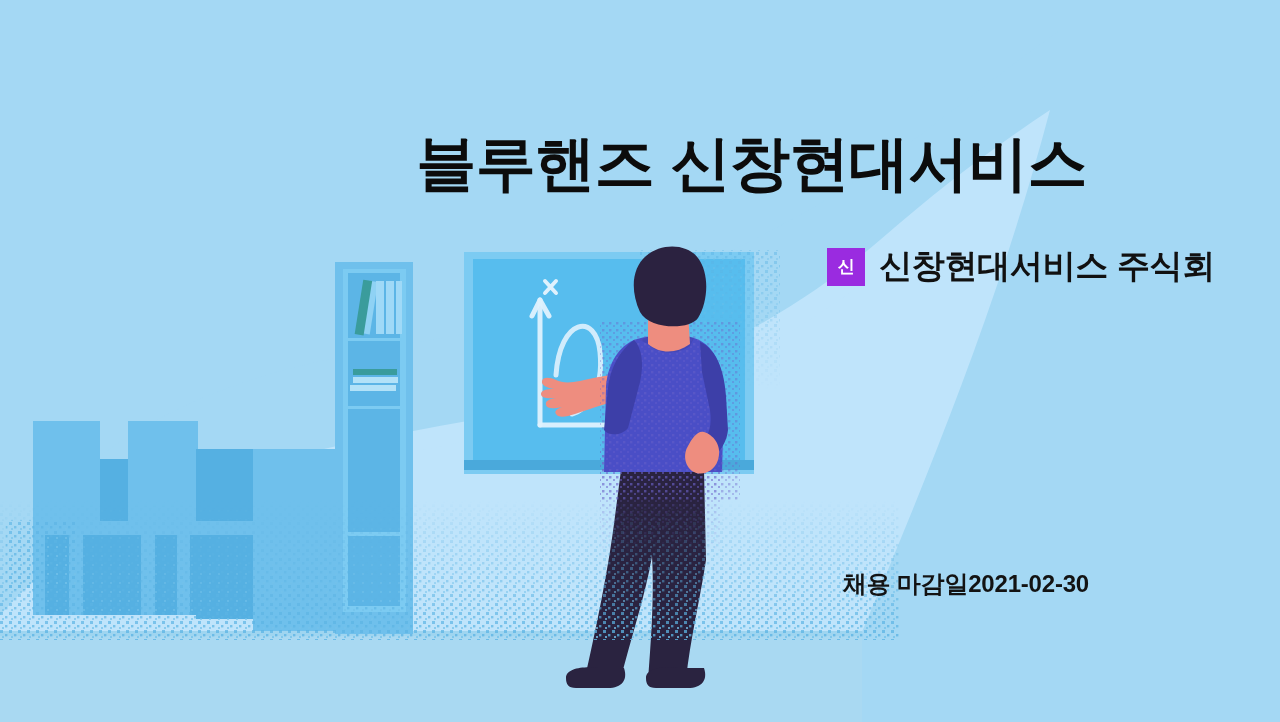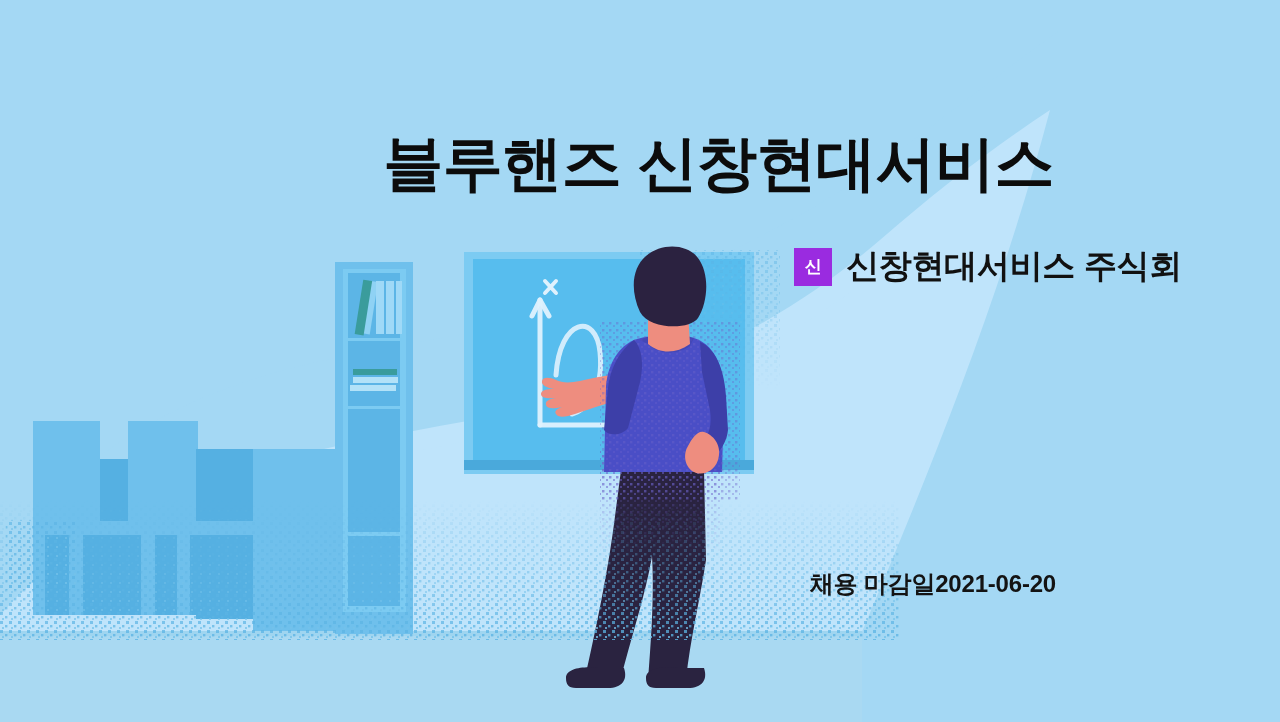--- a/index.html
+++ b/index.html
@@ -21,20 +21,21 @@
     inset: 0;
     width: 1280px;
     height: 722px;
   }
   .text-layer {
     position: absolute;
     inset: 0;
     width: 1168px;
     height: 722px;
     pointer-events: none;
+    padding-left: 33px;
   }
   #job-title {
     position: absolute;
     left: 0;
     right: 0;
     top: 132px;
     text-align: right;
     padding-right: 114px;
     font-size: 60px;
     font-weight: bold;
@@ -264,17 +265,17 @@
   <div class="text-layer">
 
     <div id="job-title">블루핸즈 신창현대서비스</div>
 
     <div id="company-row">
       <div id="company-badge">신</div>
       <div id="company-name">신창현대서비스 주식회</div>
     </div>
 
     <div id="deadline-row">
-      <span id="deadline-label">채용 마감일</span><span id="deadline-date">2021-06-20</span>
+      <span id="deadline-label">채용 마감일</span><span id="deadline-date">2021-02-30</span>
     </div>
 
   </div>
 </div>
 
 </body></html>

